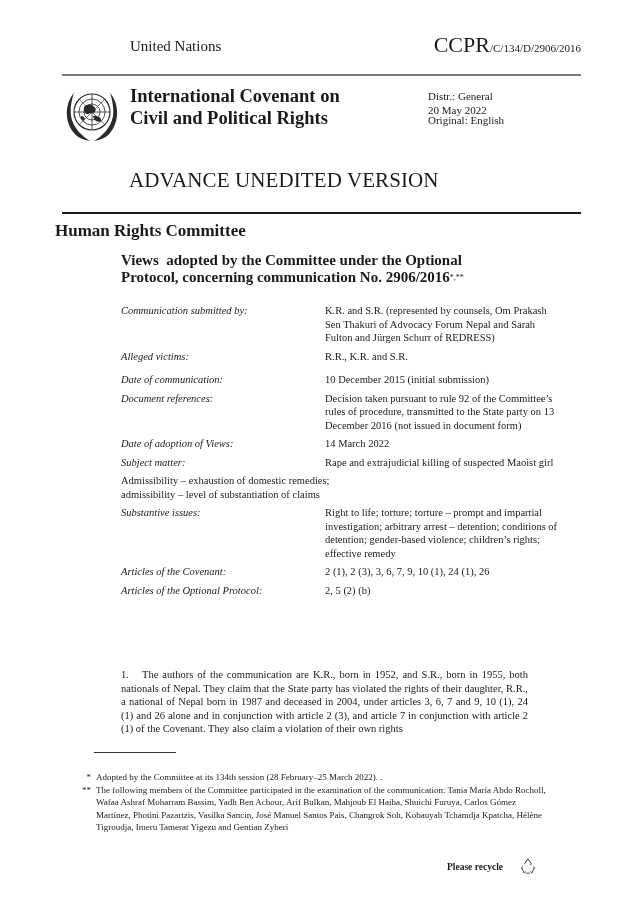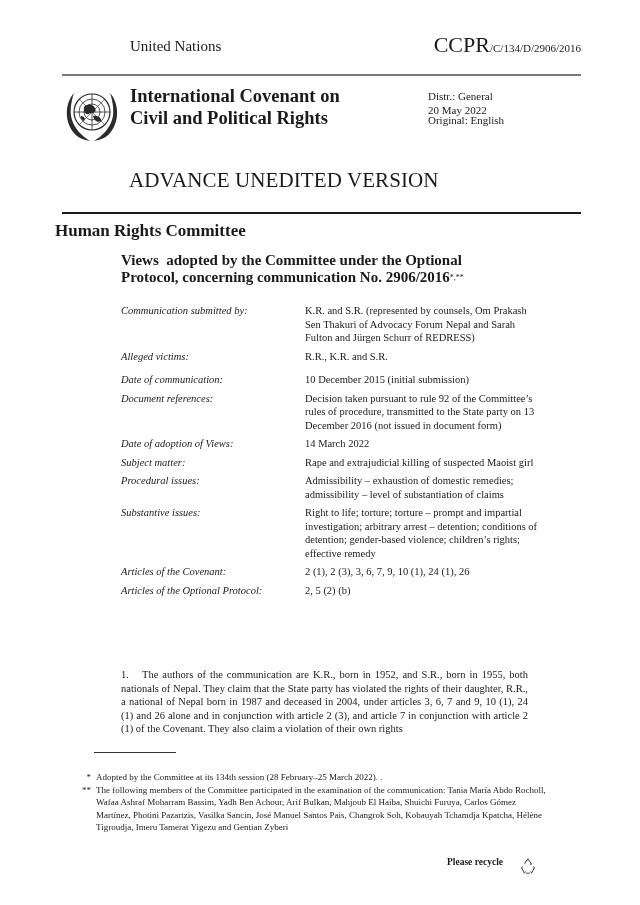--- a/index.html
+++ b/index.html
@@ -84,20 +84,21 @@
     
     .meta {
       left: 121px; top: 304px;
       width: 420px;
       font-size: 10.5px;
       line-height: 13.5px;
     }
     .meta-row {
       display: flex;
       margin-bottom: 5px;
+      gap: 20px;
     }
     .meta-label {
       width: 184px;
       flex: none;
       font-style: italic;
     }
     .meta-value {
       width: 236px;
       flex: none;
     }
@@ -135,21 +136,21 @@
       padding-right: 5px;
       box-sizing: border-box;
     }
     .fn-text { flex: 1; }
 
     .recycle {
       left: 447px; top: 857px;
       font-size: 9.5px;
       font-weight: bold;
       display: flex;
-      align-items: flex-start;
+      align-items: center;
       gap: 16px;
     }
     .recycle svg { width: 18px; height: 18px; }
   </style>
 </head>
 <body>
 
 <div class="abs un-name">United Nations</div>
 
 <div class="abs symbol">
@@ -223,21 +224,20 @@
   </div>
   <div class="meta-row">
     <div class="meta-label">Date of adoption of Views:</div>
     <div class="meta-value">14 March 2022</div>
   </div>
   <div class="meta-row">
     <div class="meta-label">Subject matter:</div>
     <div class="meta-value">Rape and extrajudicial killing of suspected Maoist girl</div>
   </div>
   <div class="meta-row">
-    <div class="meta-label">Procedural issues:</div>
     <div class="meta-value">Admissibility – exhaustion of domestic remedies; admissibility – level of substantiation of claims</div>
   </div>
   <div class="meta-row">
     <div class="meta-label">Substantive issues:</div>
     <div class="meta-value">Right to life; torture; torture – prompt and impartial investigation; arbitrary arrest – detention; conditions of detention; gender-based violence; children’s rights; effective remedy</div>
   </div>
   <div class="meta-row">
     <div class="meta-label">Articles of the Covenant:</div>
     <div class="meta-value">2 (1), 2 (3), 3, 6, 7, 9, 10 (1), 24 (1), 26</div>
   </div>

